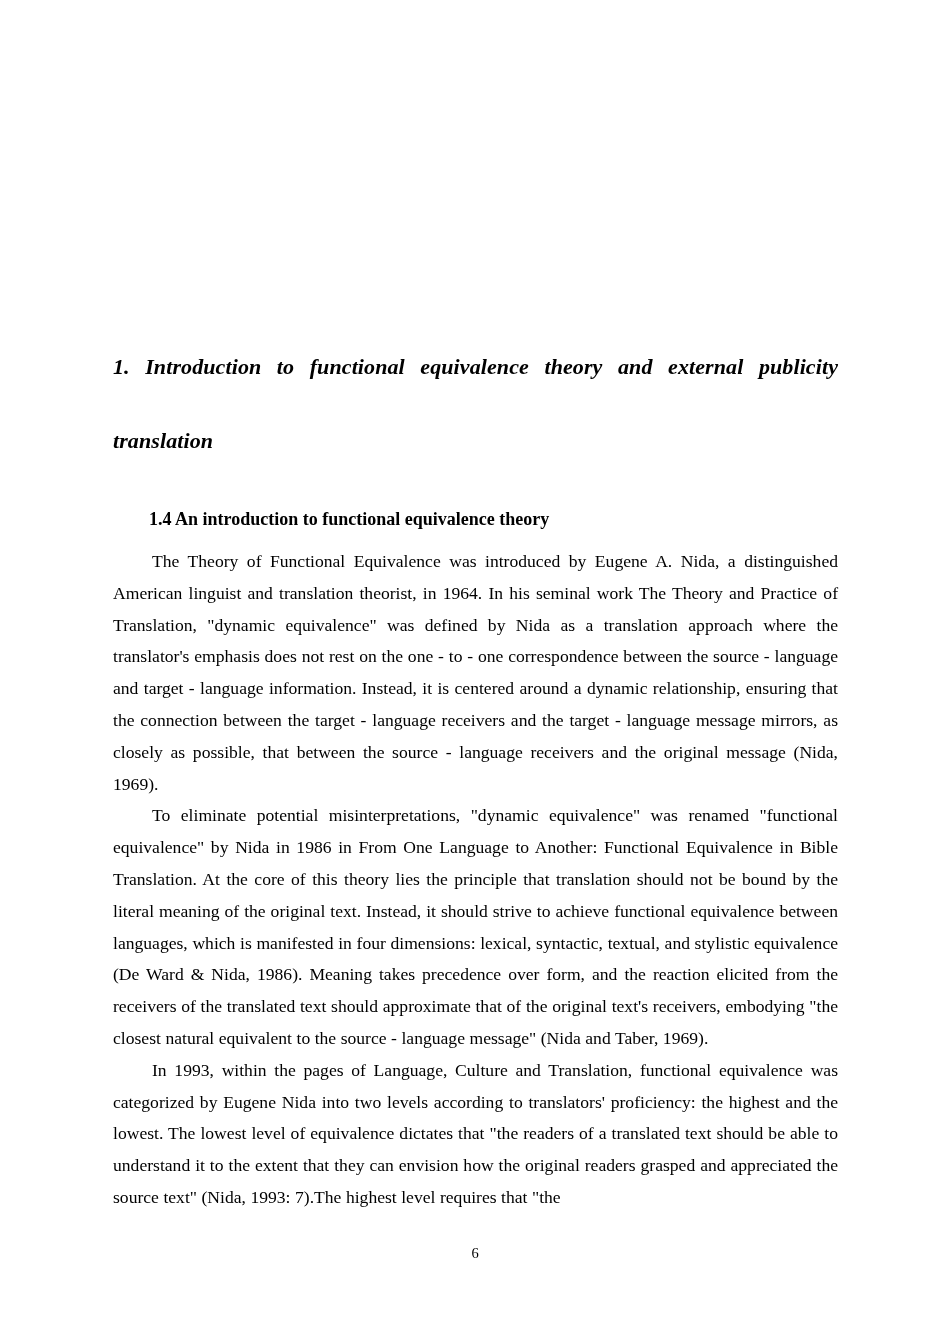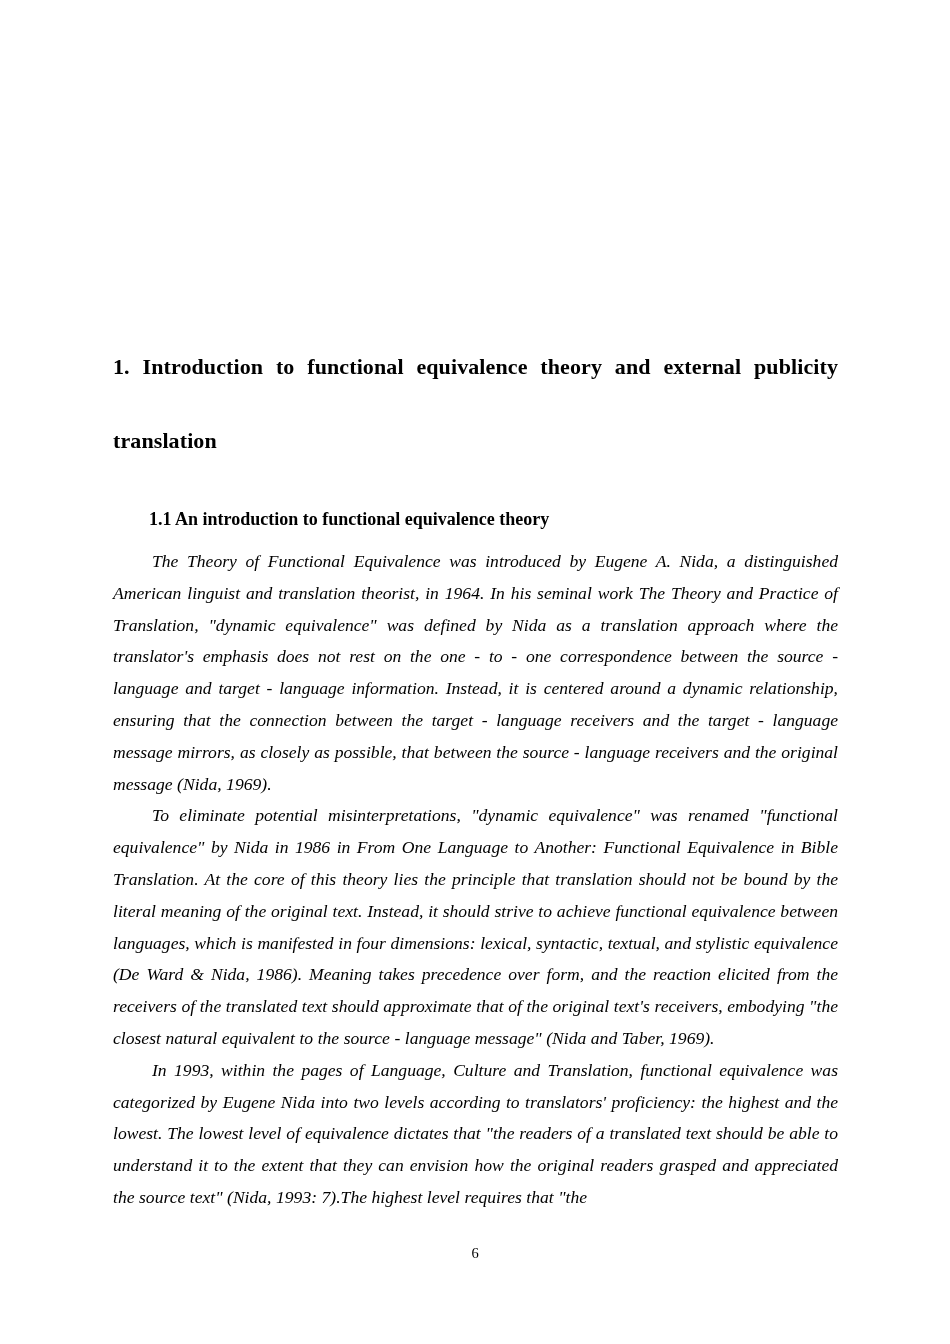--- a/index.html
+++ b/index.html
@@ -32,20 +32,21 @@
     height: 330px;
   }
   .chapter-heading {
     font-size: 22px;
     font-weight: bold;
     line-height: 74px;
     text-align: justify;
     text-align-last: left;
     margin: 0;
     letter-spacing: 0.1px;
+    font-style: italic;
   }
   .chapter-heading .line1 {
     display: block;
     text-align: justify;
     text-align-last: justify;
   }
   .chapter-heading .line2 {
     display: block;
     text-align: center;
   }
@@ -60,21 +61,20 @@
     text-align: left;
   }
   p.body-par {
     font-size: 17.6px;
     line-height: 31.8px;
     margin: 0;
     text-align: justify;
     text-align-last: left;
     text-indent: 39px;
     word-spacing: 0.1px;
-    font-style: italic;
   }
   .page-number {
     position: absolute;
     left: 0;
     right: 0;
     top: 1244px;
     text-align: center;
     font-size: 14.5px;
     line-height: 18px;
     color: #000000;
@@ -87,21 +87,21 @@
 
   <div class="content">
 
     <div class="top-spacer"></div>
 
     <h1 class="chapter-heading">
       <span class="line1">1.  Introduction  to  functional  equivalence  theory  and  external  publicity</span>
       <span class="line2">translation</span>
     </h1>
 
-    <h2 class="section-heading">1.1 An introduction to functional equivalence theory</h2>
+    <h2 class="section-heading">1.4 An introduction to functional equivalence theory</h2>
 
     <p class="body-par">The Theory of Functional Equivalence was introduced by Eugene A. Nida, a distinguished American linguist and translation theorist, in 1964. In his seminal work The Theory and Practice of Translation, "dynamic equivalence" was defined by Nida as a translation approach where the translator's emphasis does not rest on the one - to - one correspondence between the source - language and target - language information. Instead, it is centered around a dynamic relationship, ensuring that the connection between the target - language receivers and the target - language message mirrors, as closely as possible, that between the source - language receivers and the original message (Nida, 1969).</p>
     <p class="body-par">To eliminate potential misinterpretations, "dynamic equivalence" was renamed "functional equivalence" by Nida in 1986 in From One Language to Another: Functional Equivalence in Bible Translation. At the core of this theory lies the principle that translation should not be bound by the literal meaning of the original text. Instead, it should strive to achieve functional equivalence between languages, which is manifested in four dimensions: lexical, syntactic, textual, and stylistic equivalence (De Ward &amp; Nida, 1986). Meaning takes precedence over form, and the reaction elicited from the receivers of the translated text should approximate that of the original text's receivers, embodying "the closest natural equivalent to the source - language message" (Nida and Taber, 1969).</p>
     <p class="body-par">In 1993, within the pages of Language, Culture and Translation, functional equivalence was categorized by Eugene Nida into two levels according to translators' proficiency: the highest and the lowest. The lowest level of equivalence dictates that "the readers of a translated text should be able to understand it to the extent that they can envision how the original readers grasped and appreciated the source text" (Nida, 1993: 7).The highest level requires that "the</p>
 
   </div>
 
   <div class="page-number">6</div>
 
 </div>

